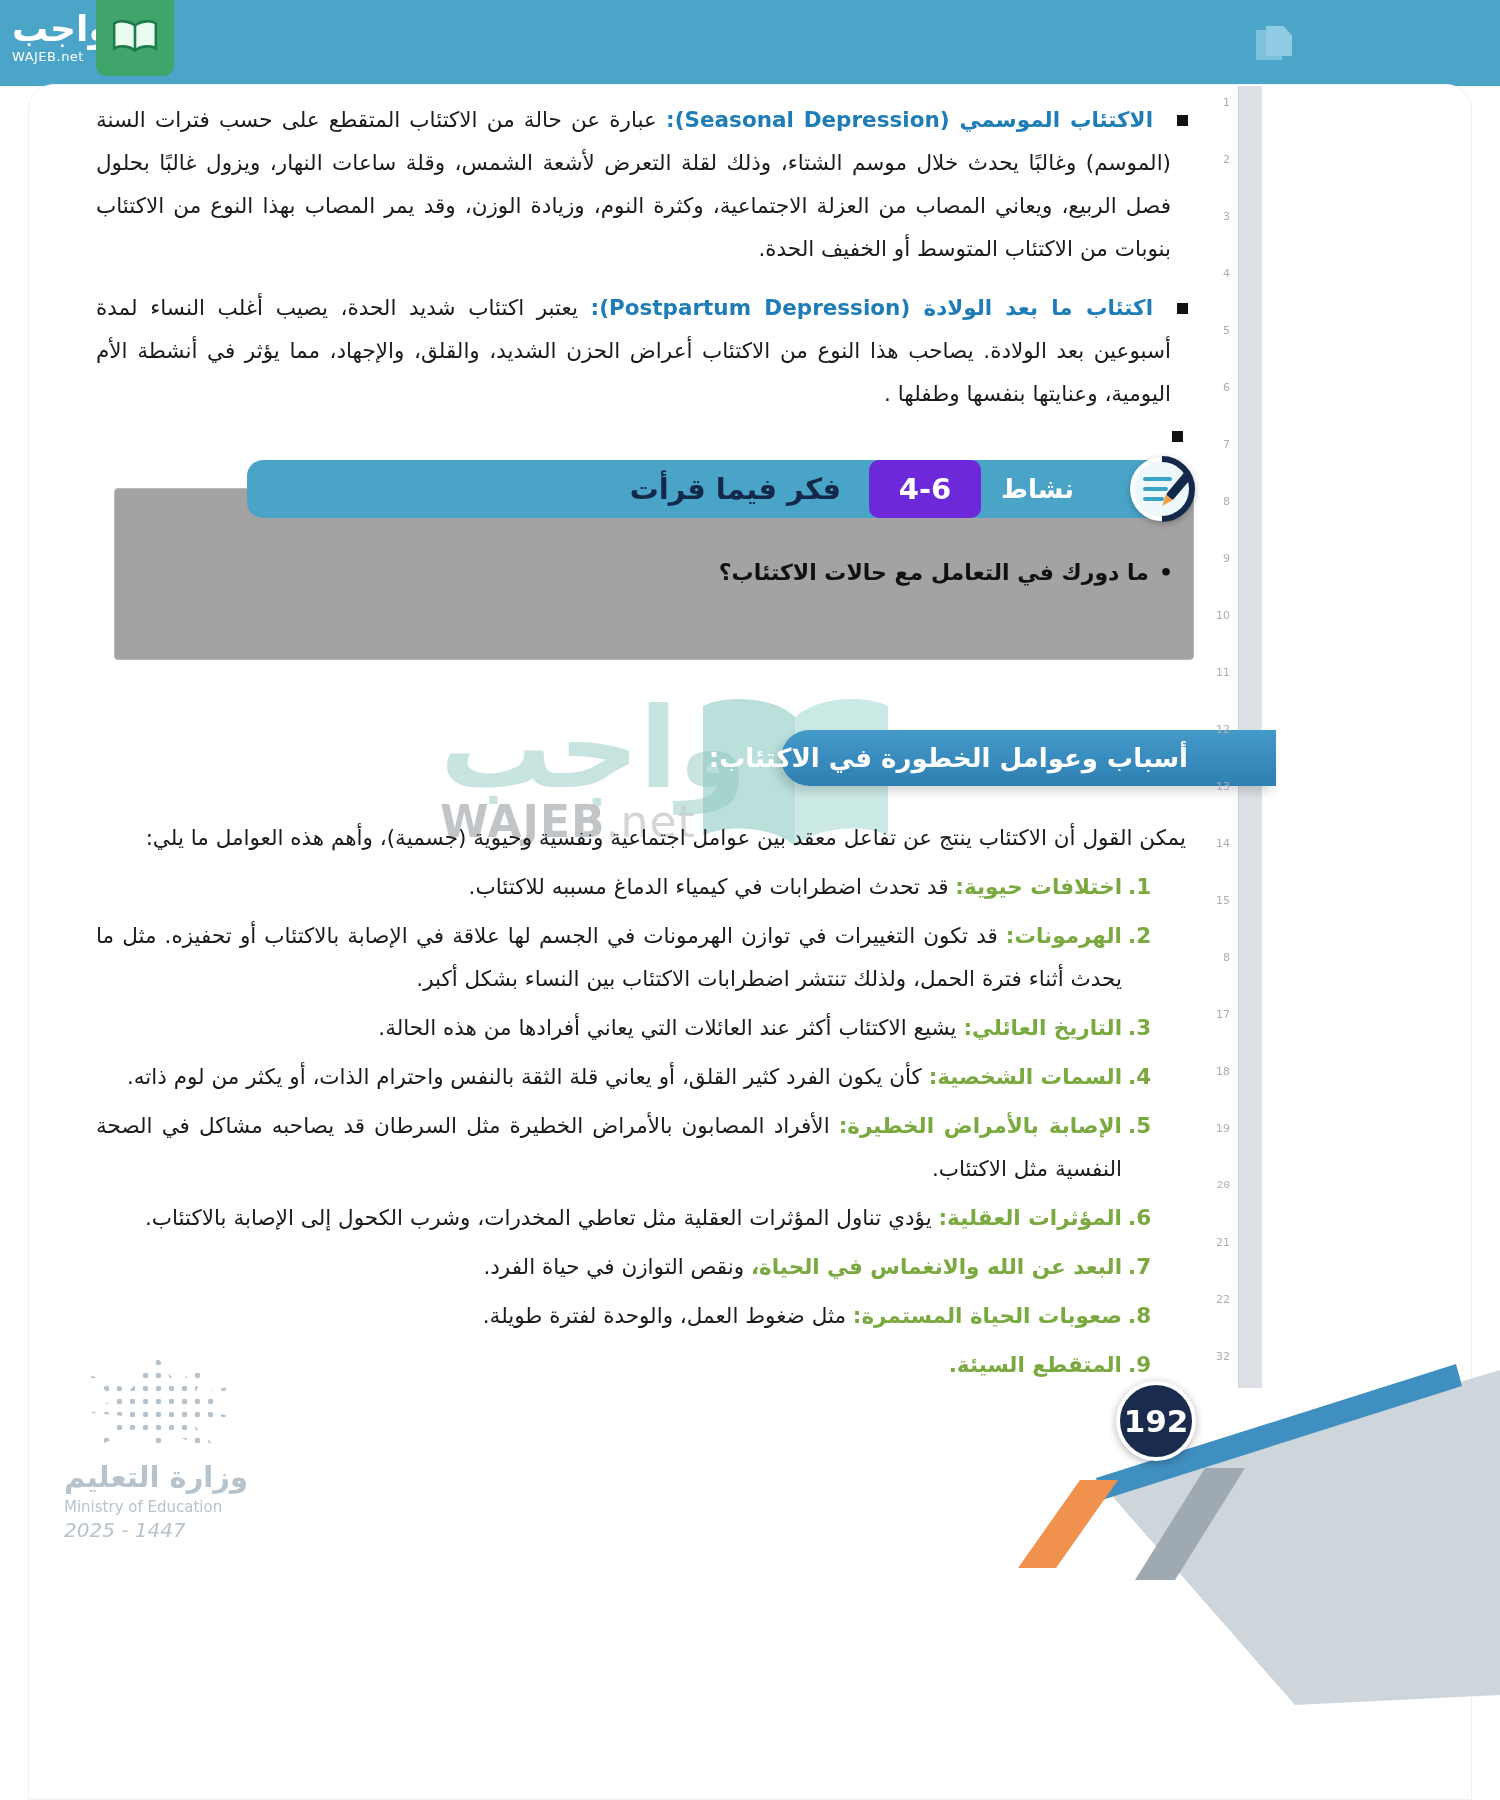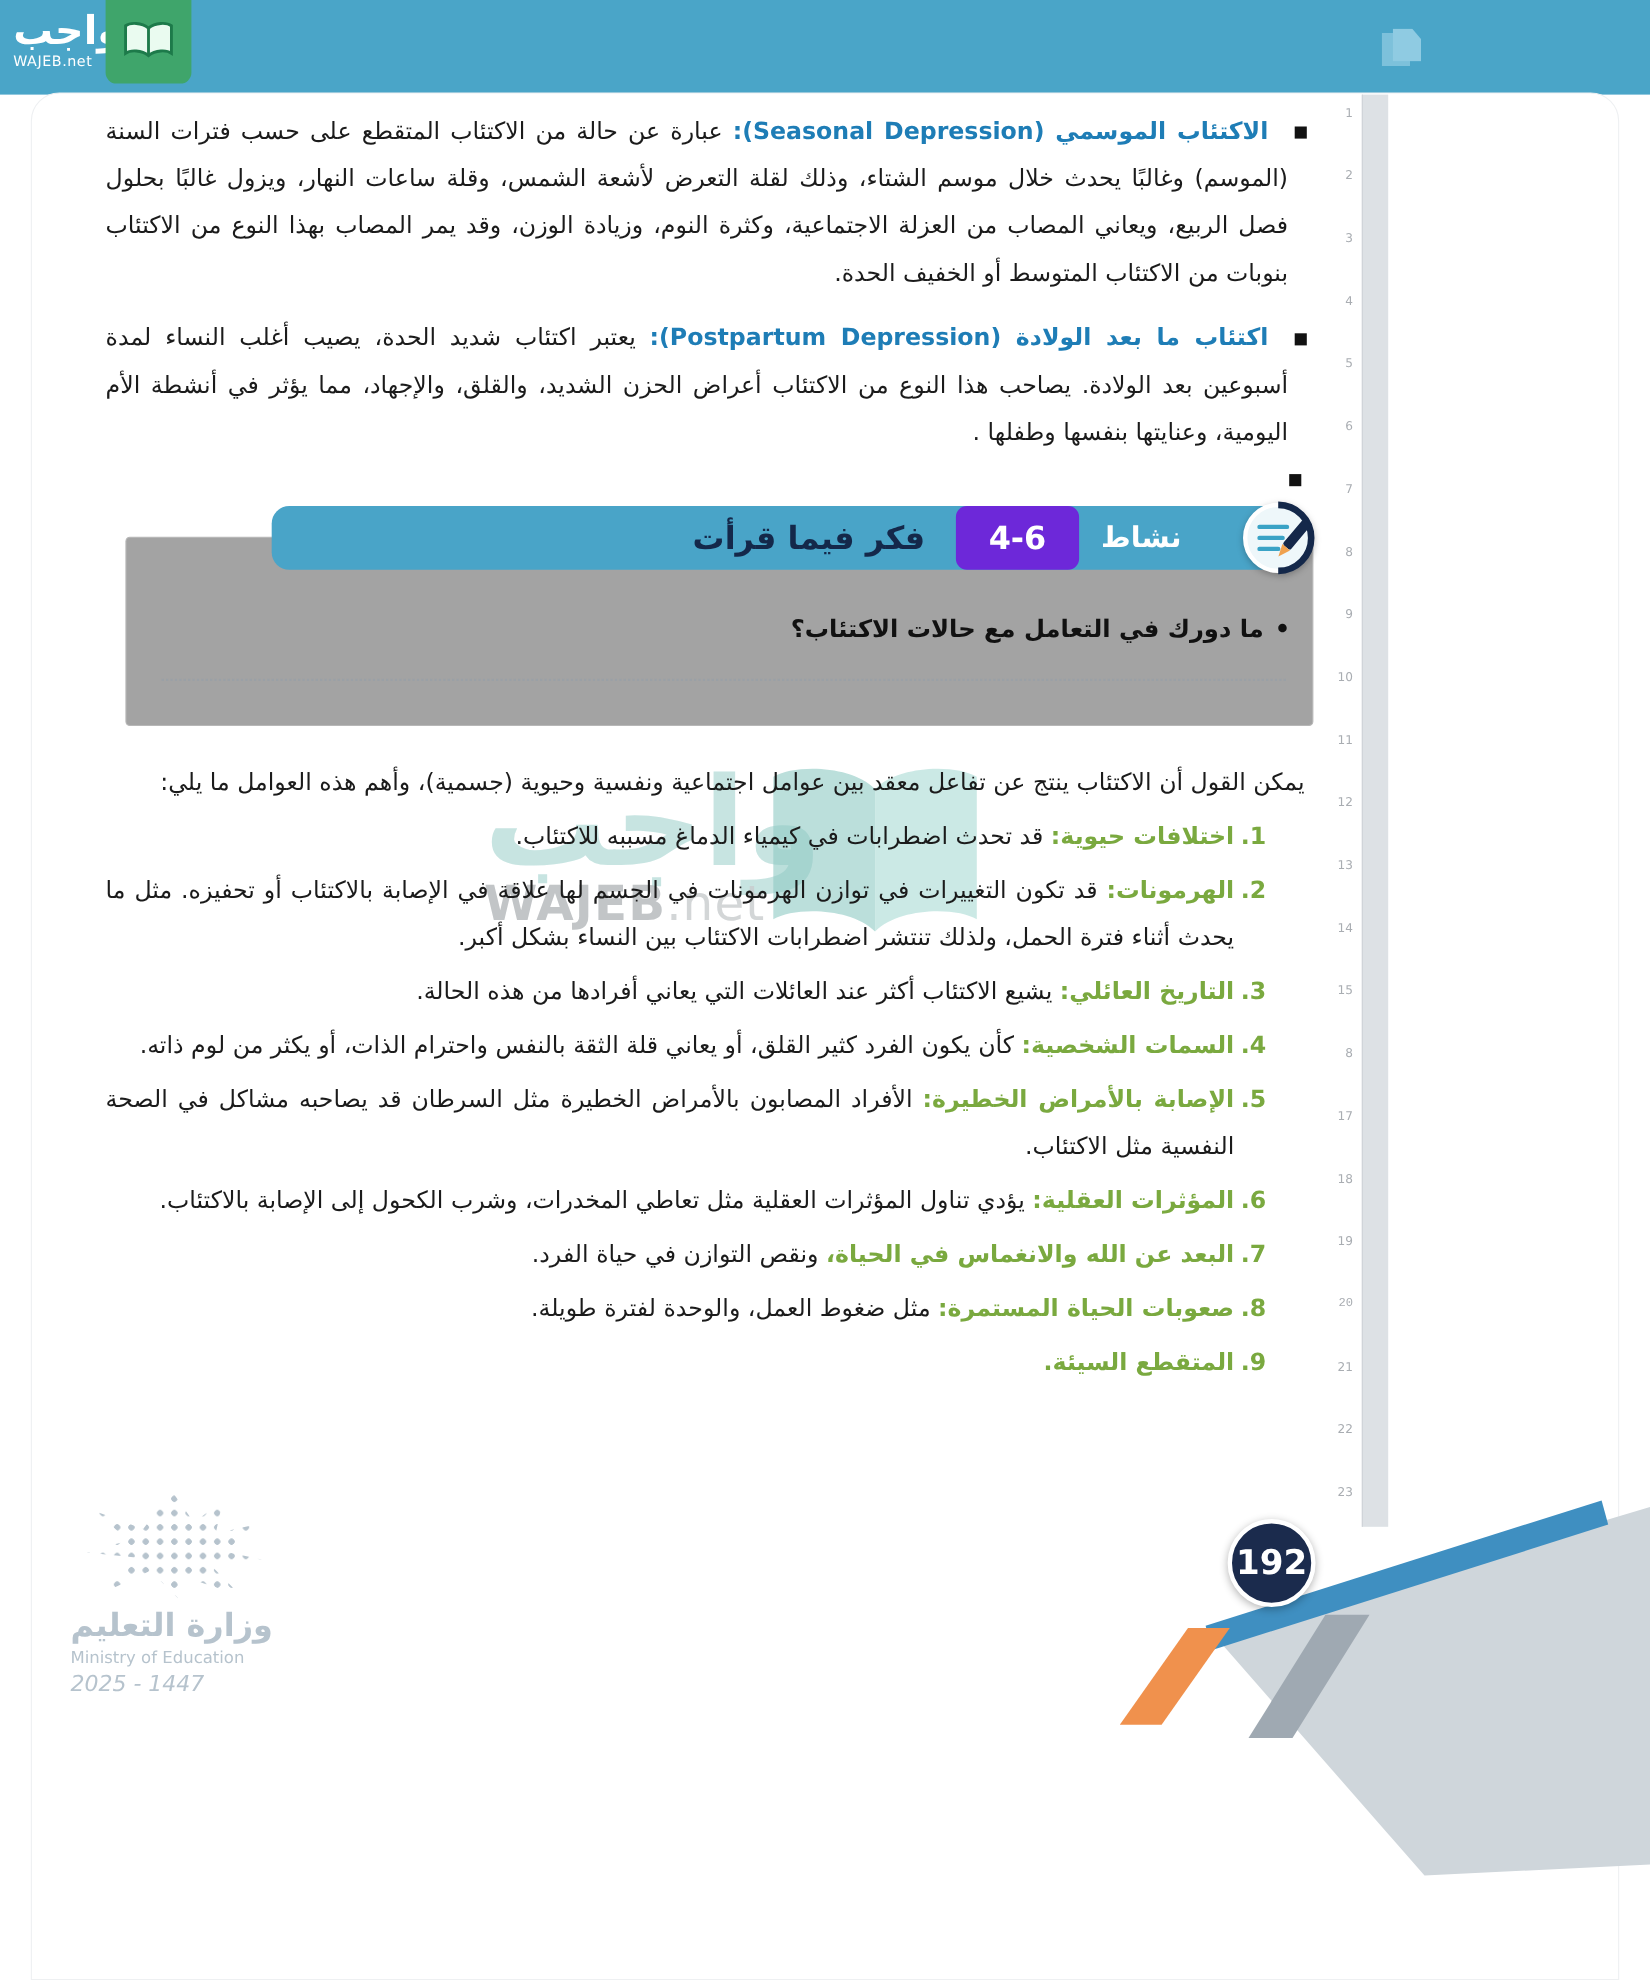--- a/index.html
+++ b/index.html
@@ -121,21 +121,21 @@
     <span class="ruler-num" style="top: 780px;">13</span>
     <span class="ruler-num" style="top: 837px;">14</span>
     <span class="ruler-num" style="top: 894px;">15</span>
     <span class="ruler-num" style="top: 951px;">8</span>
     <span class="ruler-num" style="top: 1008px;">17</span>
     <span class="ruler-num" style="top: 1065px;">18</span>
     <span class="ruler-num" style="top: 1122px;">19</span>
     <span class="ruler-num" style="top: 1179px; font-family: Liberation Mono, monospace;">20</span>
     <span class="ruler-num" style="top: 1236px;">21</span>
     <span class="ruler-num" style="top: 1293px;">22</span>
-    <span class="ruler-num" style="top: 1350px;">23</span>
+    <span class="ruler-num" style="top: 1350px;">32</span>
   </div>
 
 <div class="watermark">
   <div class="wm-ar">واجب</div>
   <div class="wm-net"><span>WAJEB</span><span class="tld">.net</span></div>
   <div class="wm-book">
     <svg width="235" height="185" viewBox="0 0 120 100">
       <path d="M60 18 C48 6 20 6 10 12 L10 82 C20 76 48 76 60 88 Z" fill="#8fcac4"></path>
       <path d="M60 18 C72 6 100 6 110 12 L110 82 C100 76 72 76 60 88 Z" fill="#aadbd5"></path>
     </svg>
@@ -174,20 +174,21 @@
       <span class="act-label">نشاط</span>
       <span class="act-num">4-6</span>
       <span class="act-title">فكر فيما قرأت</span>
     </div>
     <div class="act-box">
       <div class="act-q"><span class="qdot">•</span><span>ما دورك في التعامل مع حالات الاكتئاب؟</span></div>
       <div class="act-dots"></div>
     </div>
   </div>
 
+  <div class="section-banner">أسباب وعوامل الخطورة في الاكتئاب:</div>
 
   <p class="intro">يمكن القول أن الاكتئاب ينتج عن تفاعل معقد بين عوامل اجتماعية ونفسية وحيوية (جسمية)، وأهم هذه العوامل ما يلي:</p>
 
   <div class="num-list">
       <div class="num-item">
         <span class="n">1.</span>
         <div class="t"><span class="lead">اختلافات حيوية:</span> قد تحدث اضطرابات في كيمياء الدماغ مسببه للاكتئاب.</div>
       </div>
       <div class="num-item">
         <span class="n">2.</span>

